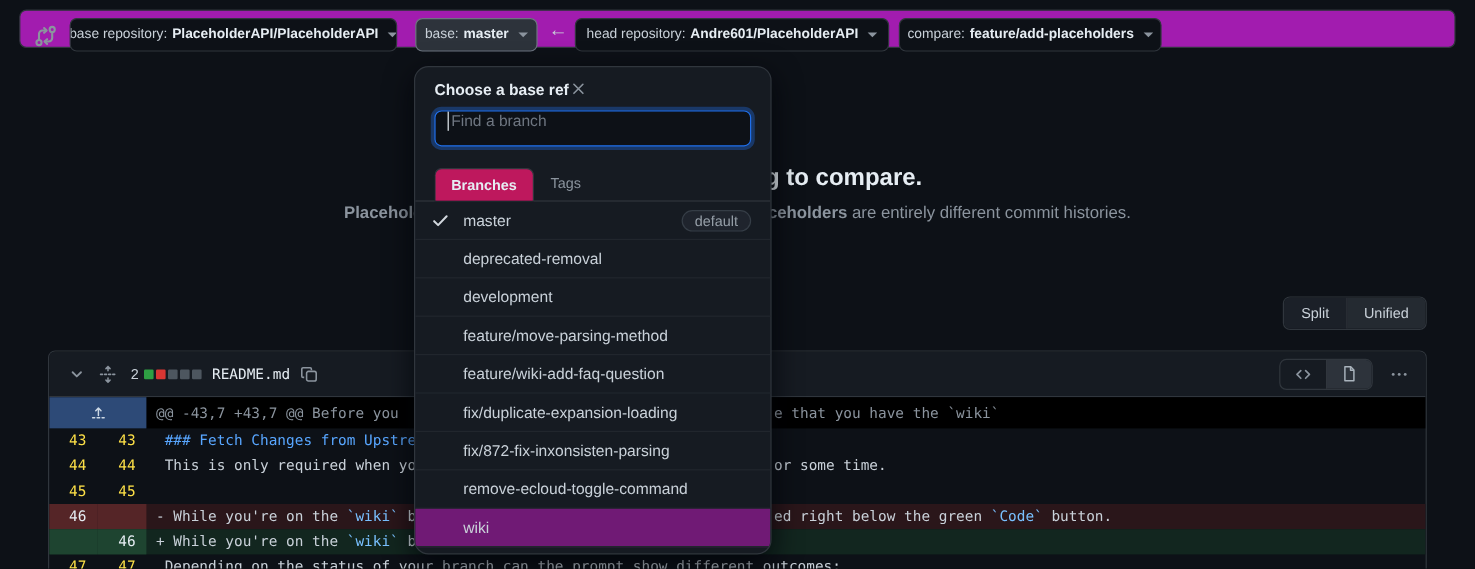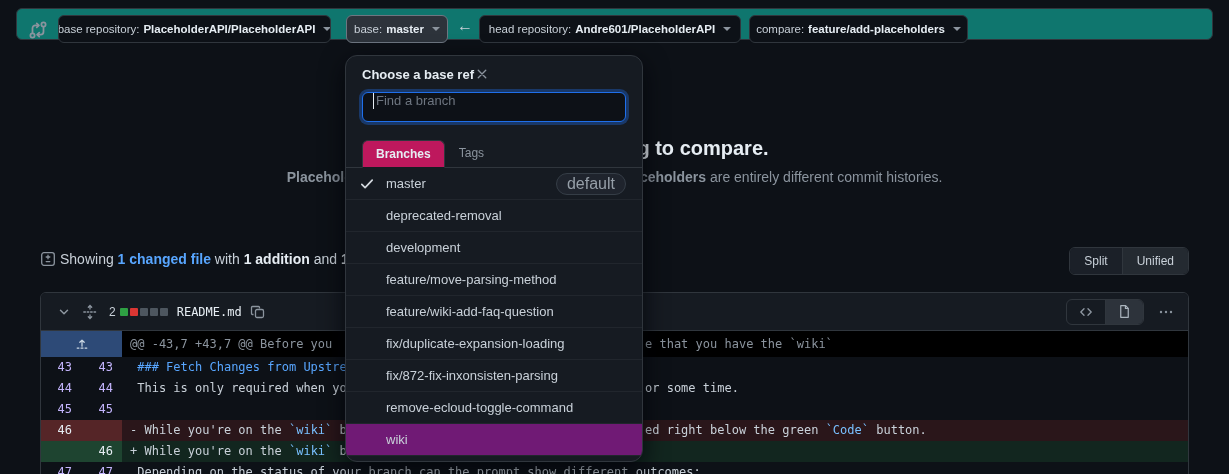--- a/index.html
+++ b/index.html
@@ -3,21 +3,21 @@
 <meta charset="utf-8">
 <style>
   * { margin:0; padding:0; box-sizing:border-box; }
   html,body { background:#0d1117; }
   #app {
     position:relative; width:1229px; height:474px; overflow:hidden;
     background:#0d1117; font-family:"Liberation Sans", sans-serif; color:#c9d1d9;
   }
   
   .range-bar { position:absolute; left:16px; top:8px; width:1197px; height:32px;
-    background:#0f766e; border:1px solid #30363d; border-radius:6px; z-index:2; }
+    background:#a21caf; border:1px solid #30363d; border-radius:6px; z-index:2; }
   .cmp-icon { position:absolute; left:11px; top:11px; }
   .rbtn { position:absolute; top:6px; height:28px; display:flex; align-items:center; justify-content:center;
     gap:4px; background:#0d1117; border:1px solid #30363d; border-radius:6px; font-size:11.5px;
     color:#c9d1d9; white-space:nowrap; overflow:hidden; padding:0 10px; cursor:pointer; }
   .rbtn .val { font-weight:700; color:#e6edf3; }
   .caret { width:0; height:0; border-left:4px solid transparent; border-right:4px solid transparent;
     border-top:4px solid #8b949e; margin-left:4px; flex:none; }
   #btn-base-repo { left:41px;  width:273px; }
   #btn-base      { left:329px; width:102px; background:#2d333b; border-color:#6e7681; }
   #btn-head-repo { left:462px; width:262px; }
@@ -60,21 +60,21 @@
   .src-rich { background:#2d333b; border-left:1px solid #30363d; }
   .kebab { display:flex; cursor:pointer; padding:0 4px; }
   
   .hunk { display:flex; height:26px; background:#000000; }
   .hunk-gutter { width:81px; flex:none; background:#2d4a77; display:flex; align-items:center;
     justify-content:center; cursor:pointer; }
   .hunk-text { flex:1; position:relative; font-family:"DejaVu Sans Mono", monospace; font-size:12px;
     color:#8b949e; line-height:26px; padding-left:8px; white-space:pre; }
   .drow { display:flex; height:21px; line-height:21px;
     font-family:"DejaVu Sans Mono", monospace; font-size:12px; color:#c9d1d9; }
-  .n1, .n2 { width:40px; flex:none; text-align:right; padding-right:9px; color:#c4b5fd; cursor:pointer; }
+  .n1, .n2 { width:40px; flex:none; text-align:right; padding-right:9px; color:#fde047; cursor:pointer; }
   .n2 { width:41px; }
   .code { flex:1; position:relative; white-space:pre; padding-left:8px; }
   .frag-right { position:absolute; left:523px; top:0; white-space:pre; }
   .row-del { background:#2a161a; }
   .row-del .n1, .row-del .n2 { background:#552527; color:#e6edf3; }
   .row-add { background:#12261f; }
   .row-add .n1, .row-add .n2 { background:#1e4430; color:#e6edf3; }
   .md-heading { color:#58a6ff; }
   .tick { color:#79c0ff; }
   
@@ -92,21 +92,21 @@
   .placeholder { color:#6e7681; }
   .tabs { display:flex; align-items:flex-end; padding:0 16px; border-bottom:1px solid #30363d; height:33px; }
   .tab-active { border:1px solid #30363d; border-bottom:1px solid #161b22; margin-bottom:-1px;
     border-radius:6px 6px 0 0; padding:6px 13px; font-size:12px; font-weight:600; color:#e6edf3;
     background:#be185d; cursor:pointer; }
   .tab-inactive { padding:6px 14px 7px; font-size:12px; color:#8b949e; cursor:pointer; }
   .item { height:32px; display:flex; align-items:center; padding:0 16px 0 40px;
     border-bottom:1px solid #21262d; position:relative; color:#c9d1d9; font-size:13px; cursor:pointer; }
   .item-check { position:absolute; left:13px; top:8px; }
   .badge { margin-left:auto; border:1px solid #353d46; background:#1f242d; color:#969fa8;
-    font-size:16px; padding:1px 10px; border-radius:999px; }
+    font-size:12px; padding:1px 10px; border-radius:999px; }
   .item-hl { background:#701a75; }
 </style>
 </head>
 <body>
 
 <div id="app">
 
   <div class="range-bar">
     <span class="cmp-icon">
       <svg width="20" height="20" viewBox="0 0 16 16" fill="none" stroke="#8b949e" stroke-width="1.4" stroke-linecap="round" stroke-linejoin="round">
@@ -137,26 +137,20 @@
     <div class="rbtn" id="btn-compare">
       <span>compare:</span>
         <span class="val">feature/add-placeholders</span>
         <span class="caret"></span>
     </div>
   </div>
 
   <div class="blank-heading">There isn't anything to compare.</div>
   <div class="blank-sub"><span class="bold">PlaceholderAPI:master</span><span> and </span><span class="bold">Andre601:feature/add-placeholders</span><span> are entirely different commit histories.</span></div>
 
-  <div class="summary">
-    <svg width="16" height="16" viewBox="0 0 16 16" fill="none" stroke="#8b949e" stroke-width="1.3" stroke-linecap="round">
-      <rect x="1.7" y="1.7" width="12.6" height="12.6" rx="2.2"></rect>
-      <path d="M8 4.2v3.6 M6.2 6h3.6 M6.2 10.6h3.6"></path>
-    </svg><span>Showing </span><span class="link">1 changed file</span><span> with </span><span class="strong">1 addition</span><span> and </span><span class="strong">1 deletion.</span>
-  </div>
   <div class="view-toggle">
     <div class="seg seg-split">Split</div>
     <div class="seg seg-unified">Unified</div>
   </div>
 
   <div class="diff-card">
     <div class="file-header">
       <span class="fh-btn">
         <svg width="16" height="16" viewBox="0 0 16 16" fill="none" stroke="#8b949e" stroke-width="1.5" stroke-linecap="round" stroke-linejoin="round">
             <path d="M4.5 6.2L8 9.7l3.5-3.5"></path>

